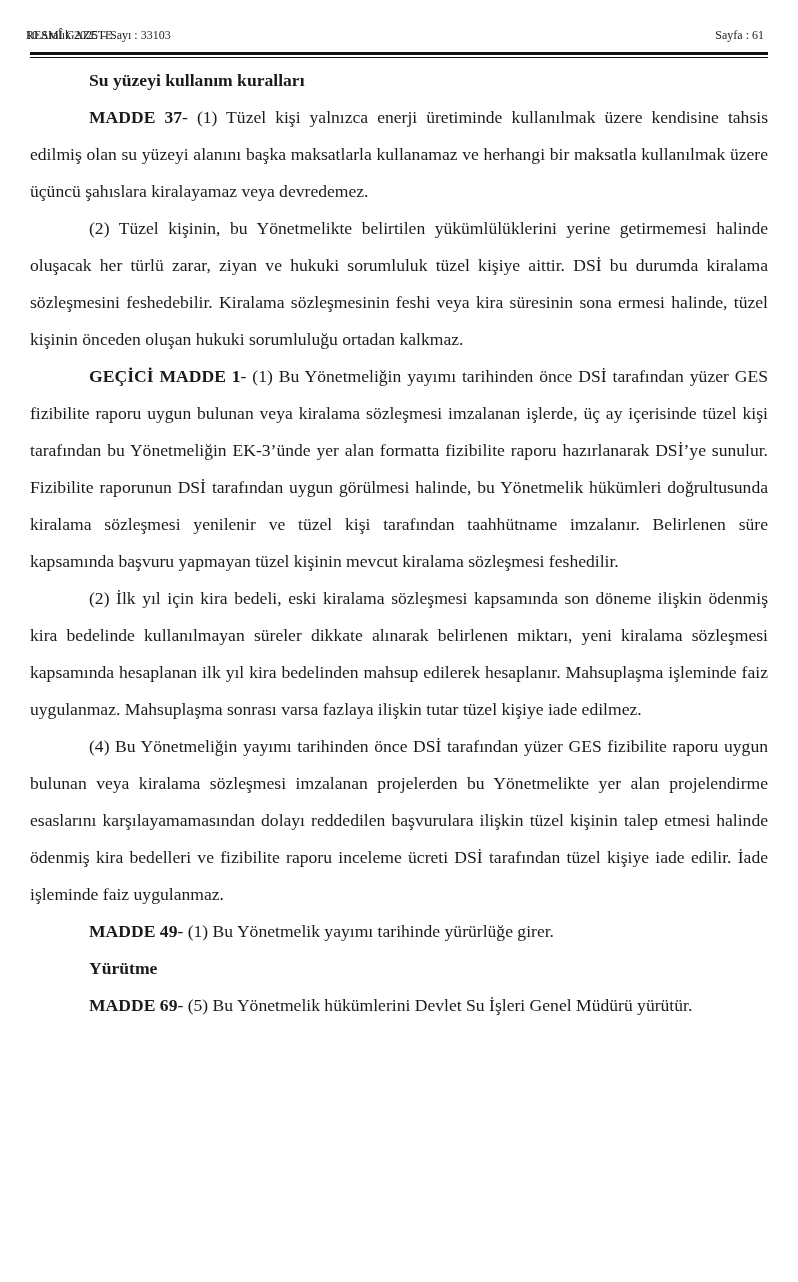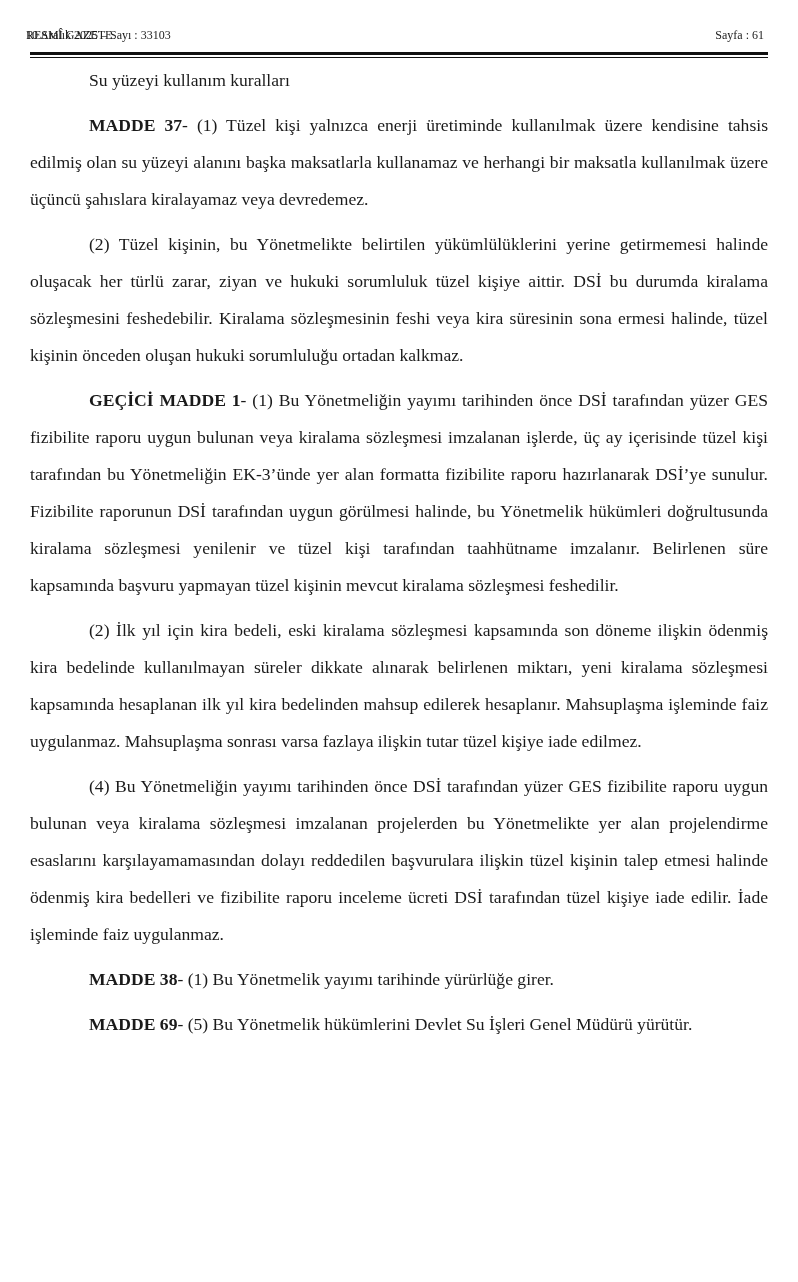--- a/index.html
+++ b/index.html
@@ -8,37 +8,38 @@
   .header { position: absolute; left: 26px; top: 28px; width: 738px; height: 22px;
             font-size: 12px; }
   .header .left { position: absolute; left: 0; top: 0; }
   .header .center { position: absolute; left: 0; right: 0; text-align: left; top: 0; }
   .header .right { position: absolute; right: 0; top: 0; text-align: right; }
   .rule-thick { position: absolute; left: 30px; width: 738px; top: 52px; height: 3px; background: #111; }
   .rule-thin { position: absolute; left: 30px; width: 738px; top: 57px; height: 1px; background: #111; }
   .content { position: absolute; left: 30px; top: 62px; width: 738px; font-size: 17.6px;
              line-height: 37px; text-align: justify; }
   .content p { margin: 0; text-indent: 59px; }
-  .content p.head { font-weight: normal; }
-  .content p + p { margin-top: 8px; }
+  .content p.head { font-weight: bold; }
+  .content p + p { margin-top: 0; }
   b { font-weight: bold; }
 </style>
 </head>
 <body>
 
 <div class="header">
   <span class="left">10 Aralık 2025 – Sayı : 33103</span>
   <span class="center">RESMÎ GAZETE</span>
   <span class="right">Sayfa : 61</span>
 </div>
 <div class="rule-thick"></div>
 <div class="rule-thin"></div>
 
 <div class="content">
   <p class="head">Su yüzeyi kullanım kuralları</p>
   <p><b>MADDE 37</b><span>- (1) Tüzel kişi yalnızca enerji üretiminde kullanılmak üzere kendisine tahsis edilmiş olan su yüzeyi alanını başka maksatlarla kullanamaz ve herhangi bir maksatla kullanılmak üzere üçüncü şahıslara kiralayamaz veya devredemez.</span></p>
   <p>(2) Tüzel kişinin, bu Yönetmelikte belirtilen yükümlülüklerini yerine getirmemesi halinde oluşacak her türlü zarar, ziyan ve hukuki sorumluluk tüzel kişiye aittir. DSİ bu durumda kiralama sözleşmesini feshedebilir. Kiralama sözleşmesinin feshi veya kira süresinin sona ermesi halinde, tüzel kişinin önceden oluşan hukuki sorumluluğu ortadan kalkmaz.</p>
   <p><b>GEÇİCİ MADDE 1</b><span>- (1) Bu Yönetmeliğin yayımı tarihinden önce DSİ tarafından yüzer GES fizibilite raporu uygun bulunan veya kiralama sözleşmesi imzalanan işlerde, üç ay içerisinde tüzel kişi tarafından bu Yönetmeliğin EK-3’ünde yer alan formatta fizibilite raporu hazırlanarak DSİ’ye sunulur. Fizibilite raporunun DSİ tarafından uygun görülmesi halinde, bu Yönetmelik hükümleri doğrultusunda kiralama sözleşmesi yenilenir ve tüzel kişi tarafından taahhütname imzalanır. Belirlenen süre kapsamında başvuru yapmayan tüzel kişinin mevcut kiralama sözleşmesi feshedilir.</span></p>
   <p>(2) İlk yıl için kira bedeli, eski kiralama sözleşmesi kapsamında son döneme ilişkin ödenmiş kira bedelinde kullanılmayan süreler dikkate alınarak belirlenen miktarı, yeni kiralama sözleşmesi kapsamında hesaplanan ilk yıl kira bedelinden mahsup edilerek hesaplanır. Mahsuplaşma işleminde faiz uygulanmaz. Mahsuplaşma sonrası varsa fazlaya ilişkin tutar tüzel kişiye iade edilmez.</p>
   <p>(4) Bu Yönetmeliğin yayımı tarihinden önce DSİ tarafından yüzer GES fizibilite raporu uygun bulunan veya kiralama sözleşmesi imzalanan projelerden bu Yönetmelikte yer alan projelendirme esaslarını karşılayamamasından dolayı reddedilen başvurulara ilişkin tüzel kişinin talep etmesi halinde ödenmiş kira bedelleri ve fizibilite raporu inceleme ücreti DSİ tarafından tüzel kişiye iade edilir. İade işleminde faiz uygulanmaz.</p>
-  <p><b>MADDE 38</b><span>- (1) Bu Yönetmelik yayımı tarihinde yürürlüğe girer.</span></p>
+  <p><b>MADDE 49</b><span>- (1) Bu Yönetmelik yayımı tarihinde yürürlüğe girer.</span></p>
+  <p class="head">Yürütme</p>
   <p><b>MADDE 69</b><span>- (5) Bu Yönetmelik hükümlerini Devlet Su İşleri Genel Müdürü yürütür.</span></p>
 </div>
 
 </body></html>

